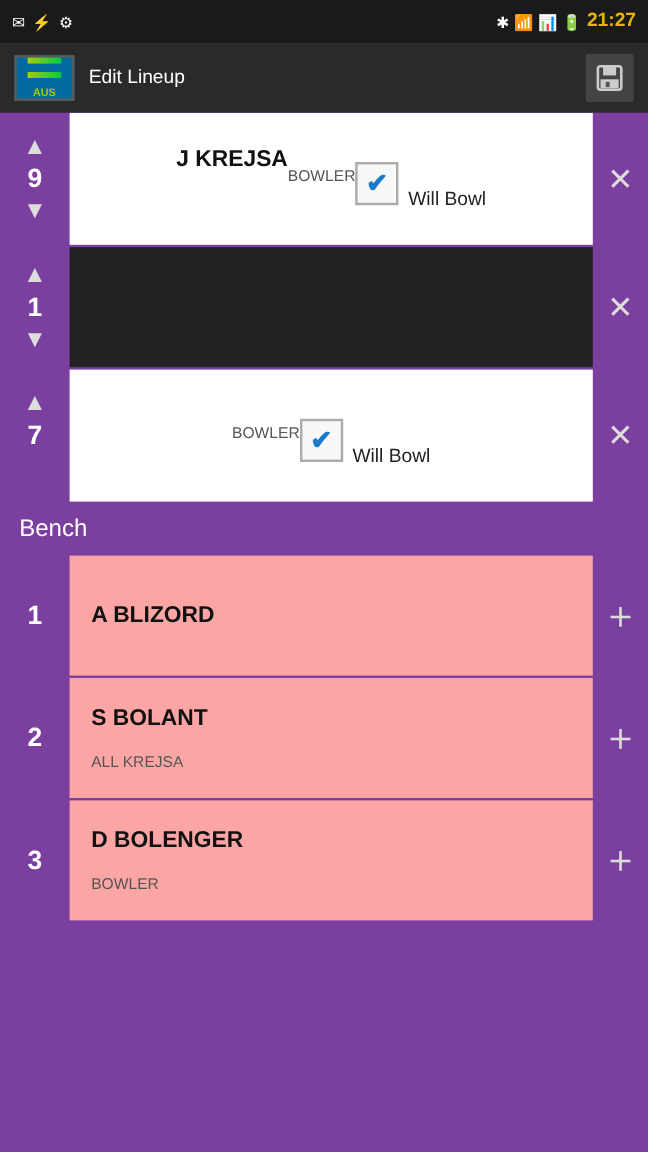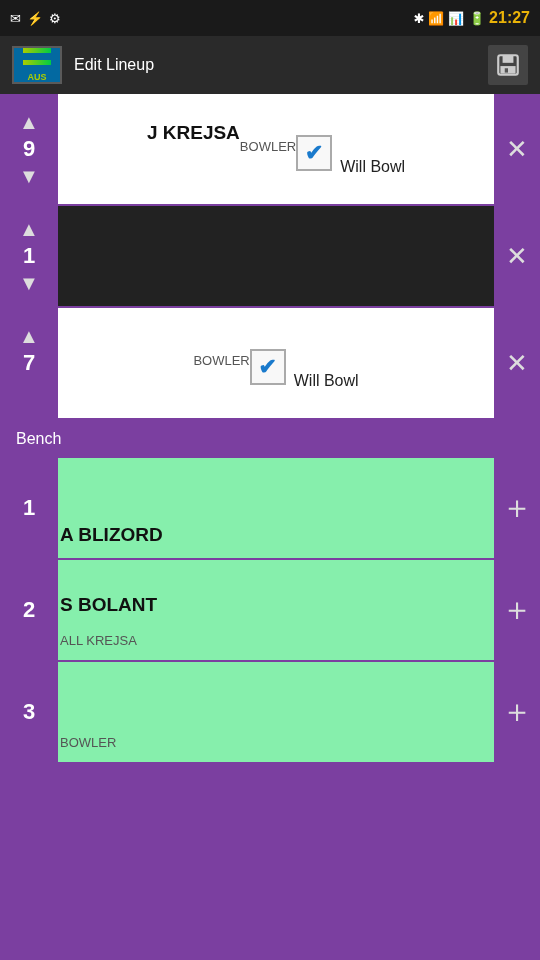--- a/index.html
+++ b/index.html
@@ -204,21 +204,21 @@
 
     .x-icon {
       color: #ddd;
       font-size: 26px;
     }
 
     
     .bench-header {
       padding: 10px 16px;
       color: #fff;
-      font-size: 16px;
+      font-size: 20px;
       font-weight: normal;
     }
 
     .bench-row {
       display: flex;
       align-items: stretch;
       width: 100%;
       min-height: 100px;
       margin-bottom: 2px;
     }
@@ -228,25 +228,25 @@
       display: flex;
       align-items: center;
       justify-content: center;
       color: #fff;
       font-size: 22px;
       font-weight: bold;
     }
 
     .bench-card {
       flex: 1;
-      background: #86efac;
-      padding: 12px 2px;
+      background: #fca5a5;
+      padding: 12px 18px;
       display: flex;
       flex-direction: column;
-      justify-content: flex-end;
+      justify-content: center;
     }
 
     .add-btn {
       width: 46px;
       display: flex;
       align-items: center;
       justify-content: center;
       cursor: pointer;
       background: none;
       border: none;
@@ -375,20 +375,21 @@
         <span class="player-role">ALL KREJSA</span>
       </div>
       <button class="add-btn">
         <span class="plus-icon">＋</span>
       </button>
     </div>
 
     <div class="bench-row">
       <div class="bench-number">3</div>
       <div class="bench-card">
+        <span class="player-name">D BOLENGER</span>
         <span class="player-role">BOWLER</span>
       </div>
       <button class="add-btn">
         <span class="plus-icon">＋</span>
       </button>
     </div>
 
   </div>
 </div>
 

